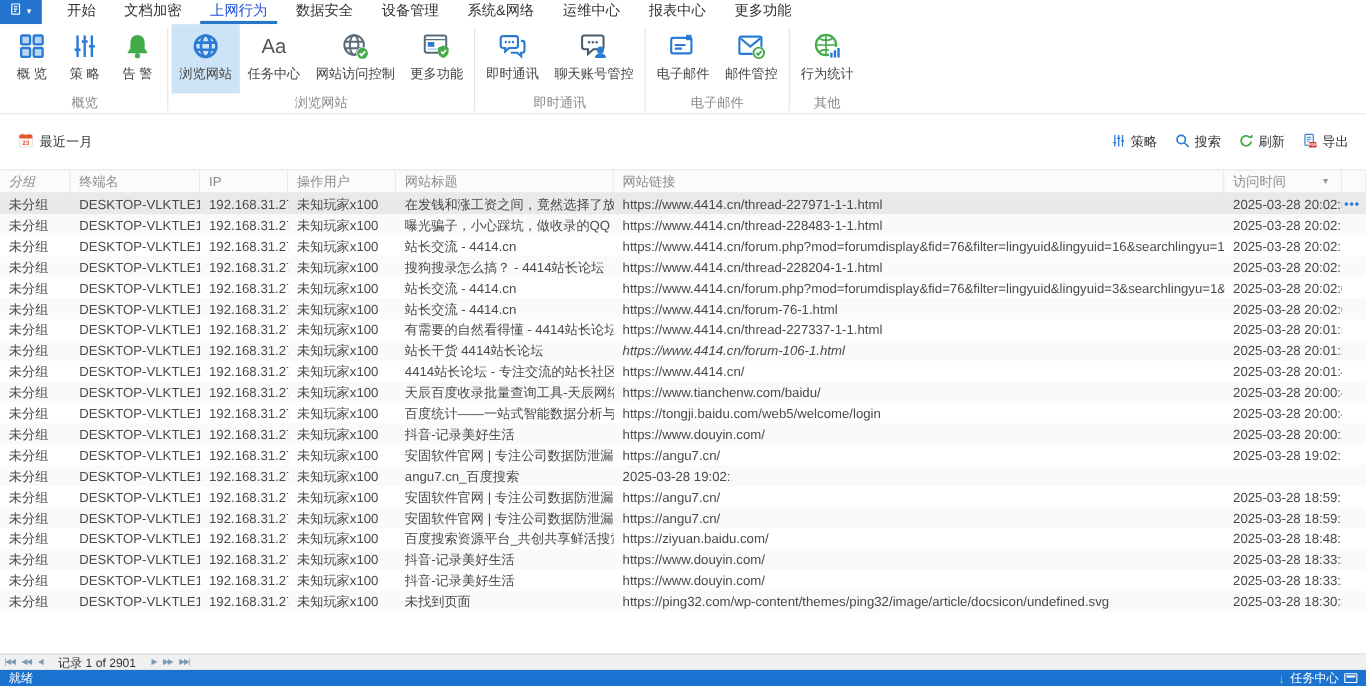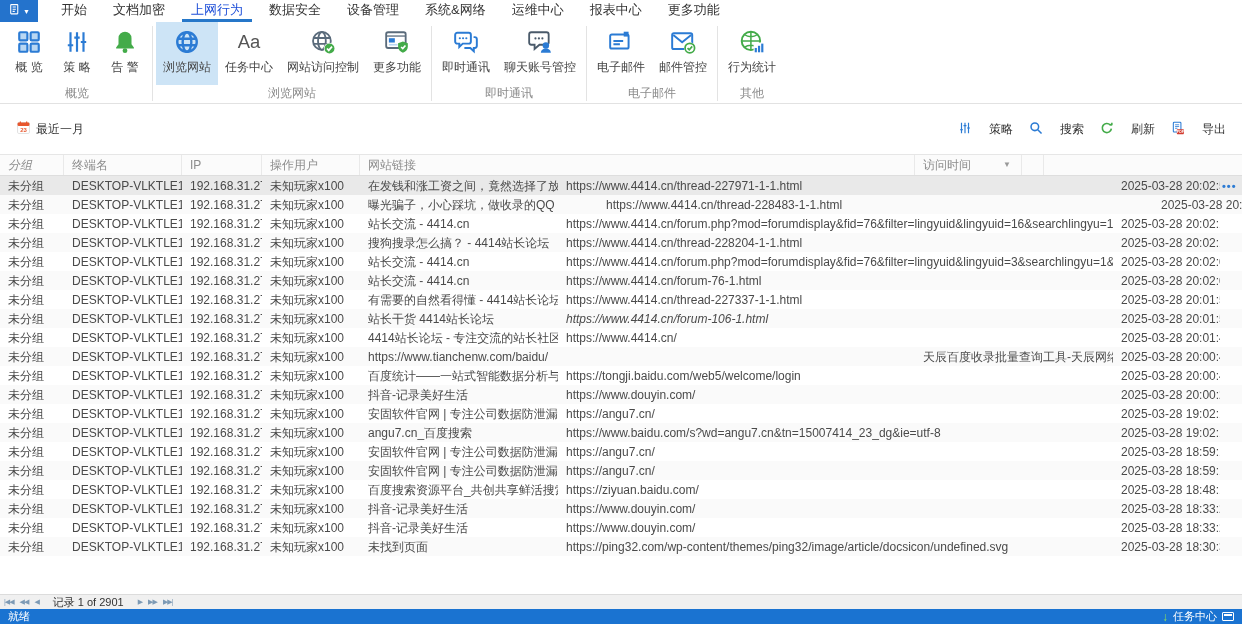--- a/index.html
+++ b/index.html
@@ -31,21 +31,21 @@
   .ritem .ricon svg { width:26px; height:26px; }
   .ritem .rlabel { font-size:12px; color:#444; margin-top:3px; white-space:nowrap; }
   .rsep { width:1px; background:#e3e3e3; margin:4px 0 2px; }
 
   
   .filterbar { height:50px; background:#fff; display:flex; align-items:center; padding:0 16px;
     flex:0 0 auto; }
   .filter-left { display:flex; align-items:center; gap:5px; font-size:12px; color:#333; cursor:pointer; }
   .filter-left svg { width:15px; height:15px; }
   .filter-actions { margin-left:auto; display:flex; align-items:center; gap:16px; }
-  .faction { display:flex; align-items:flex-start; gap:17px; font-size:12px; color:#333; cursor:pointer; }
+  .faction { display:flex; align-items:flex-start; gap:4px; font-size:12px; color:#333; cursor:pointer; }
   .faction svg { width:14px; height:14px; }
 
   
   .thead { height:22px; display:flex; background:#fbfbfb; border-top:1px solid #e6e6e6;
     border-bottom:1px solid #dedede; flex:0 0 auto; }
   .th { font-size:12px; color:#8c8c8c; line-height:20px; padding-left:8px; white-space:nowrap;
     overflow:hidden; border-right:1px solid #e9e9e9; display:flex; align-items:center; }
   .th .filter-caret { margin-left:auto; margin-right:10px; font-size:8px; color:#999; }
   .tbody { flex:1 1 auto; overflow:hidden; }
   .tr { height:19px; display:flex; background:#fff; }
@@ -314,20 +314,23 @@
     </div>
     <div class="th" style="flex: 0 0 118px;">
       <span>终端名</span>
     </div>
     <div class="th" style="flex: 0 0 80px;">
       <span>IP</span>
     </div>
     <div class="th" style="flex: 0 0 98px;">
       <span>操作用户</span>
     </div>
+    <div class="th" style="flex: 0 0 198px;">
+      <span>网站标题</span>
+    </div>
     <div class="th" style="flex: 0 0 555px;">
       <span>网站链接</span>
     </div>
     <div class="th" style="flex: 0 0 107px;">
       <span>访问时间</span>
       <span class="filter-caret">▼</span>
     </div>
     <div class="th" style="flex: 0 0 22px;">
       <span></span>
     </div>
@@ -342,21 +345,21 @@
       <div class="td" style="flex: 0 0 555px;">https://www.4414.cn/thread-227971-1-1.html</div>
       <div class="td" style="flex: 0 0 107px;">2025-03-28 20:02:58</div>
       <div class="td actions" style="flex: 0 0 22px;">•••</div>
     </div>
     <div class="tr">
       <div class="td" style="flex: 0 0 64px;">未分组</div>
       <div class="td" style="flex: 0 0 118px;">DESKTOP-VLKTLE1</div>
       <div class="td" style="flex: 0 0 80px;">192.168.31.27</div>
       <div class="td" style="flex: 0 0 98px;">未知玩家x100</div>
       <div class="td" style="flex: 0 0 198px;">曝光骗子，小心踩坑，做收录的QQ：28462...</div>
-      <div class="td" style="flex: 0 0 555px; margin-left: 40px;">https://www.4414.cn/thread-228483-1-1.html</div>
+      <div class="td" style="flex: 0 0 555px;">https://www.4414.cn/thread-228483-1-1.html</div>
       <div class="td" style="flex: 0 0 107px;">2025-03-28 20:02:19</div>
       <div class="td actions" style="flex: 0 0 22px;"></div>
     </div>
     <div class="tr">
       <div class="td" style="flex: 0 0 64px;">未分组</div>
       <div class="td" style="flex: 0 0 118px;">DESKTOP-VLKTLE1</div>
       <div class="td" style="flex: 0 0 80px;">192.168.31.27</div>
       <div class="td" style="flex: 0 0 98px;">未知玩家x100</div>
       <div class="td" style="flex: 0 0 198px;">站长交流 - 4414.cn</div>
       <div class="td" style="flex: 0 0 555px;">https://www.4414.cn/forum.php?mod=forumdisplay&amp;fid=76&amp;filter=lingyuid&amp;lingyuid=16&amp;searchlingyu=1&amp;pag...</div>
@@ -421,22 +424,22 @@
       <div class="td" style="flex: 0 0 198px;">4414站长论坛 - 专注交流的站长社区</div>
       <div class="td" style="flex: 0 0 555px;">https://www.4414.cn/</div>
       <div class="td" style="flex: 0 0 107px;">2025-03-28 20:01:43</div>
       <div class="td actions" style="flex: 0 0 22px;"></div>
     </div>
     <div class="tr">
       <div class="td" style="flex: 0 0 64px;">未分组</div>
       <div class="td" style="flex: 0 0 118px;">DESKTOP-VLKTLE1</div>
       <div class="td" style="flex: 0 0 80px;">192.168.31.27</div>
       <div class="td" style="flex: 0 0 98px;">未知玩家x100</div>
+      <div class="td" style="flex: 0 0 198px;">天辰百度收录批量查询工具-天辰网络</div>
       <div class="td" style="flex: 0 0 555px;">https://www.tianchenw.com/baidu/</div>
-      <div class="td" style="flex: 0 0 198px;">天辰百度收录批量查询工具-天辰网络</div>
       <div class="td" style="flex: 0 0 107px;">2025-03-28 20:00:44</div>
       <div class="td actions" style="flex: 0 0 22px;"></div>
     </div>
     <div class="tr">
       <div class="td" style="flex: 0 0 64px;">未分组</div>
       <div class="td" style="flex: 0 0 118px;">DESKTOP-VLKTLE1</div>
       <div class="td" style="flex: 0 0 80px;">192.168.31.27</div>
       <div class="td" style="flex: 0 0 98px;">未知玩家x100</div>
       <div class="td" style="flex: 0 0 198px;">百度统计——一站式智能数据分析与应用平台</div>
       <div class="td" style="flex: 0 0 555px;">https://tongji.baidu.com/web5/welcome/login</div>
@@ -462,21 +465,20 @@
       <div class="td" style="flex: 0 0 555px;">https://angu7.cn/</div>
       <div class="td" style="flex: 0 0 107px;">2025-03-28 19:02:19</div>
       <div class="td actions" style="flex: 0 0 22px;"></div>
     </div>
     <div class="tr">
       <div class="td" style="flex: 0 0 64px;">未分组</div>
       <div class="td" style="flex: 0 0 118px;">DESKTOP-VLKTLE1</div>
       <div class="td" style="flex: 0 0 80px;">192.168.31.27</div>
       <div class="td" style="flex: 0 0 98px;">未知玩家x100</div>
       <div class="td" style="flex: 0 0 198px;">angu7.cn_百度搜索</div>
-      <div class="td" style="flex: 0 0 555px;">https://www.baidu.com/s?wd=angu7.cn&amp;tn=15007414_23_dg&amp;ie=utf-8</div>
       <div class="td" style="flex: 0 0 107px;">2025-03-28 19:02:17</div>
       <div class="td actions" style="flex: 0 0 22px;"></div>
     </div>
     <div class="tr">
       <div class="td" style="flex: 0 0 64px;">未分组</div>
       <div class="td" style="flex: 0 0 118px;">DESKTOP-VLKTLE1</div>
       <div class="td" style="flex: 0 0 80px;">192.168.31.27</div>
       <div class="td" style="flex: 0 0 98px;">未知玩家x100</div>
       <div class="td" style="flex: 0 0 198px;">安固软件官网 | 专注公司数据防泄漏(DLP)，...</div>
       <div class="td" style="flex: 0 0 555px;">https://angu7.cn/</div>

